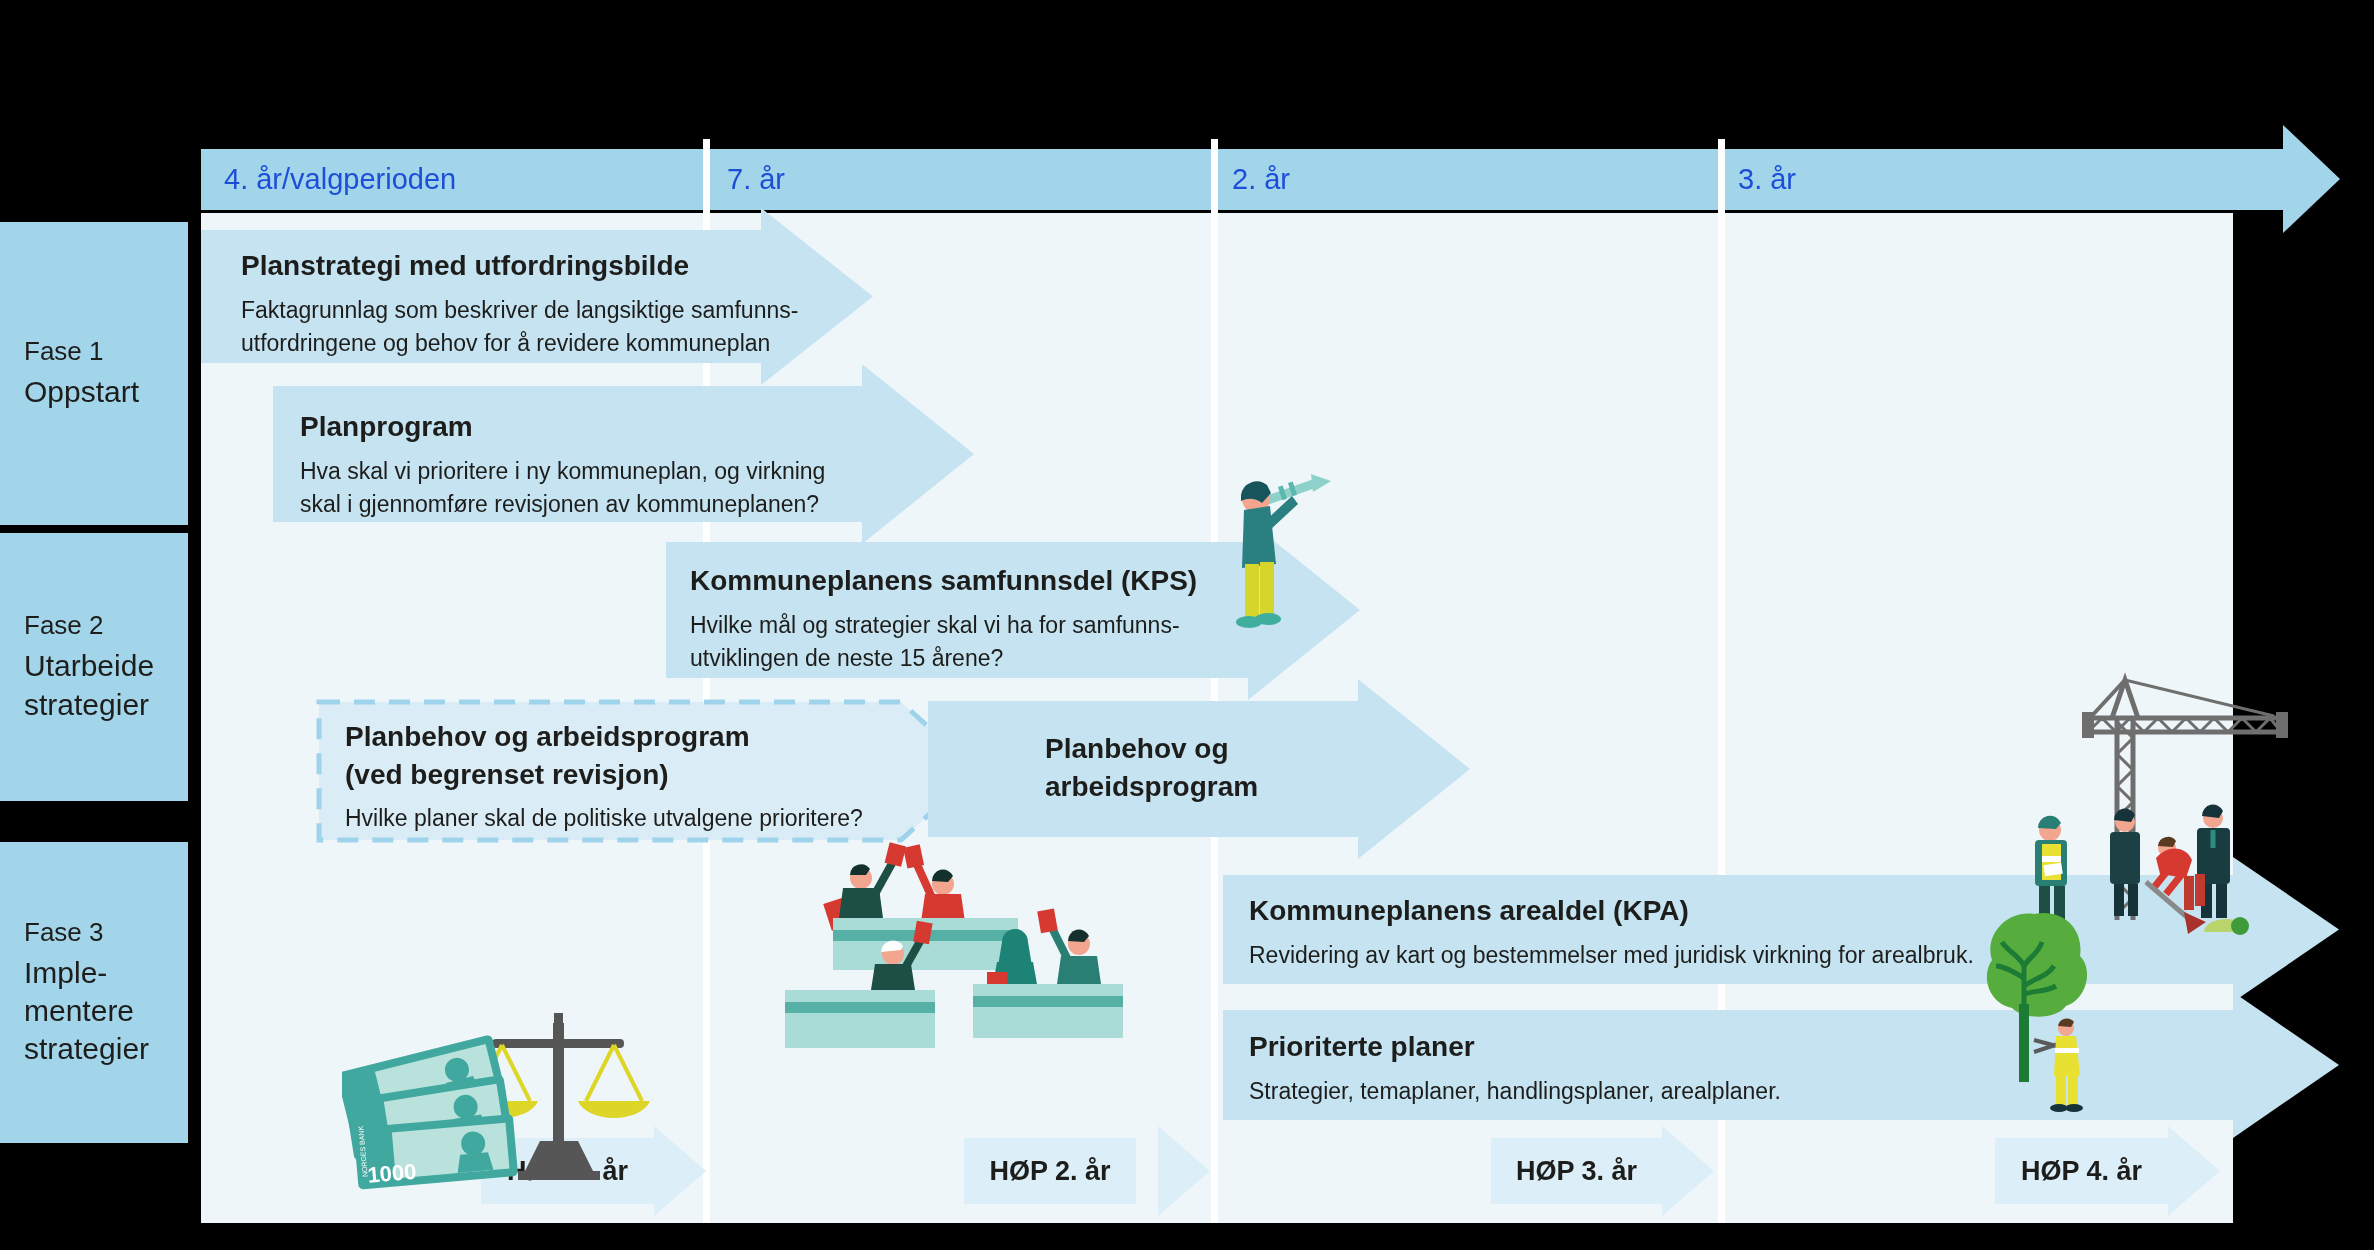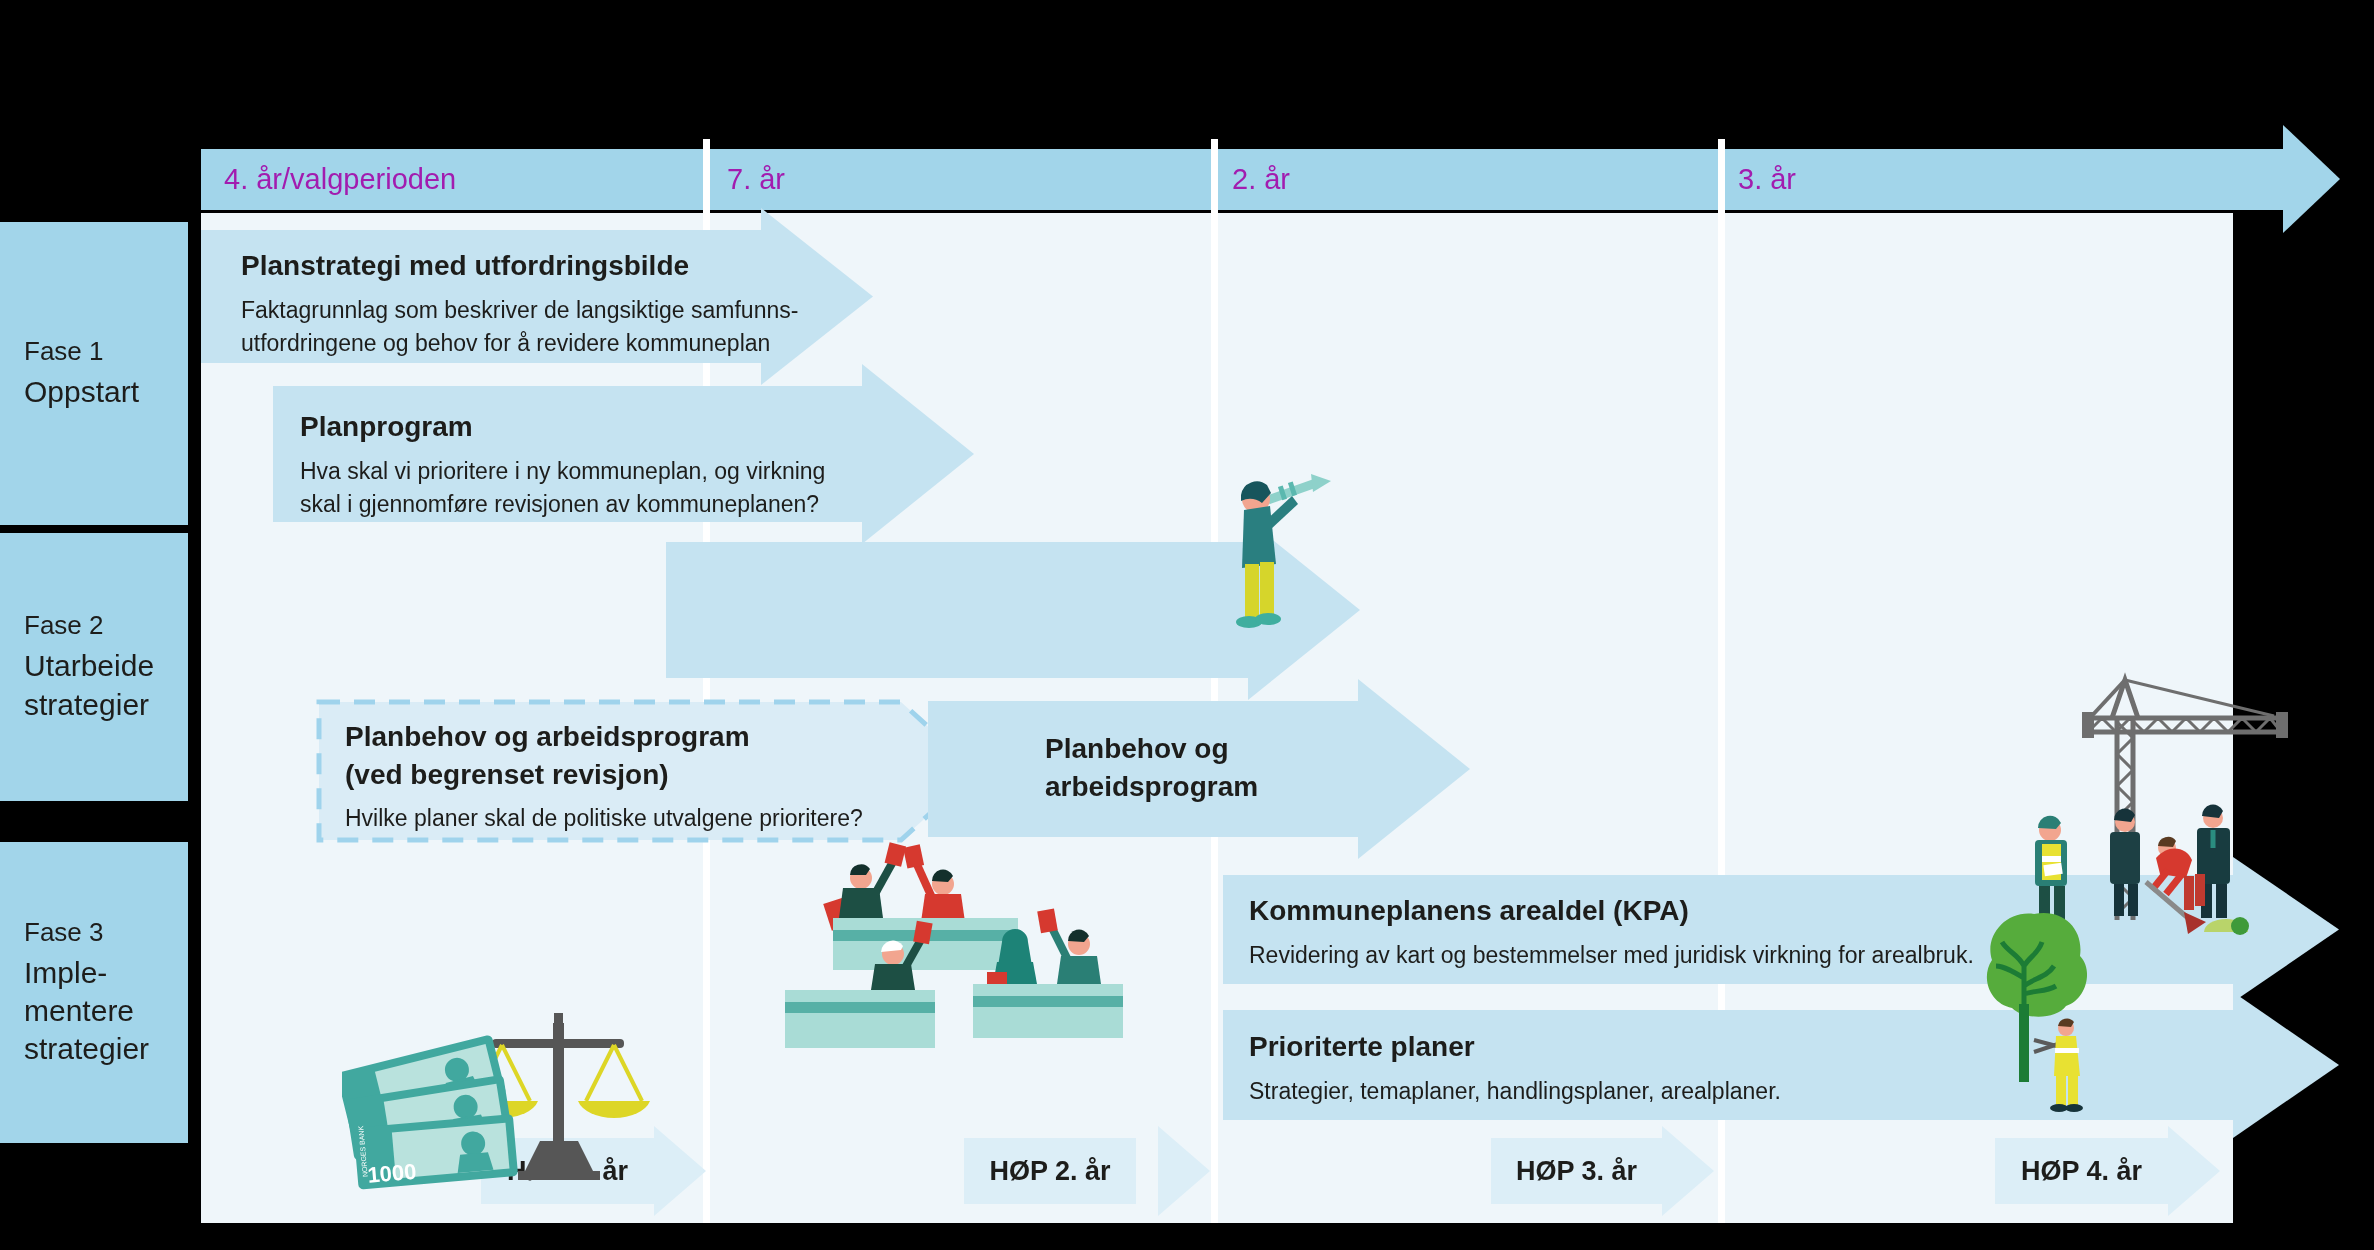--- a/index.html
+++ b/index.html
@@ -1,20 +1,20 @@
 <!DOCTYPE html>
 <html><head>
 <meta charset="utf-8">
 <style>
   html,body{margin:0;padding:0;background:#000;}
   .canvas{position:relative;width:2374px;height:1250px;background:#000;
           font-family:"Liberation Sans",sans-serif;color:#1d1d1b;overflow:hidden;}
   
   .timeline-bar{position:absolute;left:201px;top:149px;width:2082px;height:61px;background:#a2d5ea;z-index:1;}
-  .timeline-label{position:absolute;top:0;height:61px;line-height:61px;font-size:29px;color:#a21caf;white-space:nowrap;}
+  .timeline-label{position:absolute;top:0;height:61px;line-height:61px;font-size:29px;color:#1d4ed8;white-space:nowrap;}
   .timeline-head{position:absolute;left:2283px;top:125px;width:57px;height:108px;background:#a2d5ea;
                  clip-path:polygon(0 0,100% 50%,0 100%);z-index:1;}
   
   .content-bg{position:absolute;left:201px;top:213px;width:2032px;height:1010px;background:#eff6fa;z-index:0;}
   .col-sep{position:absolute;top:139px;width:7px;height:1084px;background:#ffffff;z-index:2;}
   
   .phase-box{position:absolute;left:0;width:188px;background:#a2d5ea;z-index:1;
              display:flex;flex-direction:column;justify-content:center;box-sizing:border-box;padding-left:24px;}
   .phase-label{font-size:26px;margin-bottom:6px;}
   .phase-title{font-size:30px;font-weight:400;line-height:1.27;white-space:pre-line;}
@@ -76,20 +76,25 @@
   <div class="arrow-body" style="left:273px;top:386px;width:589px;height:136px"></div>
   <div class="arrow-head" style="left:862px;top:364px;width:112px;height:180px"></div>
   <div class="arrow-text" style="left:300px;top:408px">
     <div class="arrow-title">Planprogram</div>
     <div class="arrow-desc">Hva skal vi prioritere i ny kommuneplan, og virkning
 skal i gjennomføre revisjonen av kommuneplanen?</div>
   </div>
 
   <div class="arrow-body" style="left:666px;top:542px;width:582px;height:136px"></div>
   <div class="arrow-head" style="left:1248px;top:520px;width:112px;height:180px"></div>
+  <div class="arrow-text" style="left:690px;top:562px">
+    <div class="arrow-title">Kommuneplanens samfunnsdel (KPS)</div>
+    <div class="arrow-desc">Hvilke mål og strategier skal vi ha for samfunns-
+utviklingen de neste 15 årene?</div>
+  </div>
 
   <svg class="dashed-arrow-svg" style="left:315px;top:698px" width="670" height="146" viewBox="0 0 670 146">
     <polygon points="4,4 586,4 662,73 586,142 4,142" fill="#daecf6" stroke="#9fd3ec" stroke-width="5" stroke-dasharray="21 14"></polygon>
   </svg>
   <div class="arrow-text" style="left:345px;top:718px">
     <div class="arrow-title">Planbehov og arbeidsprogram
 (ved begrenset revisjon)</div>
     <div class="arrow-desc">Hvilke planer skal de politiske utvalgene prioritere?</div>
   </div>
 

